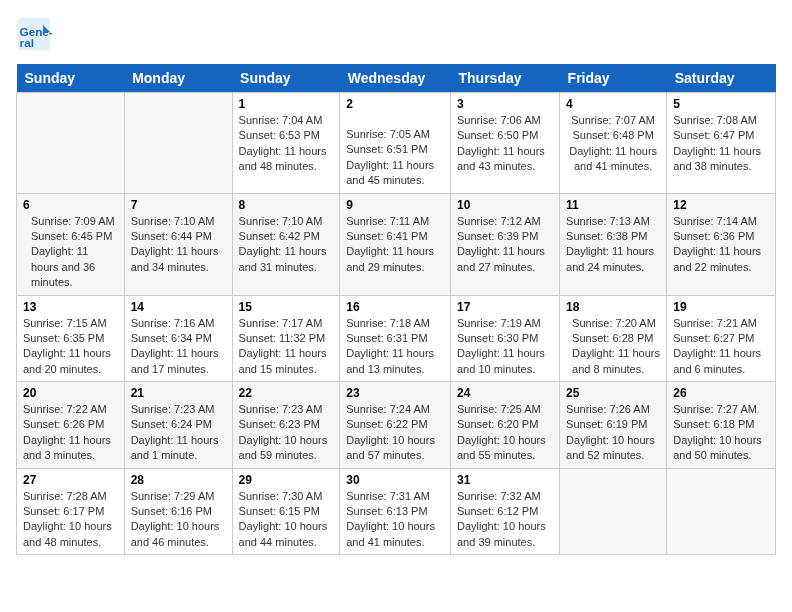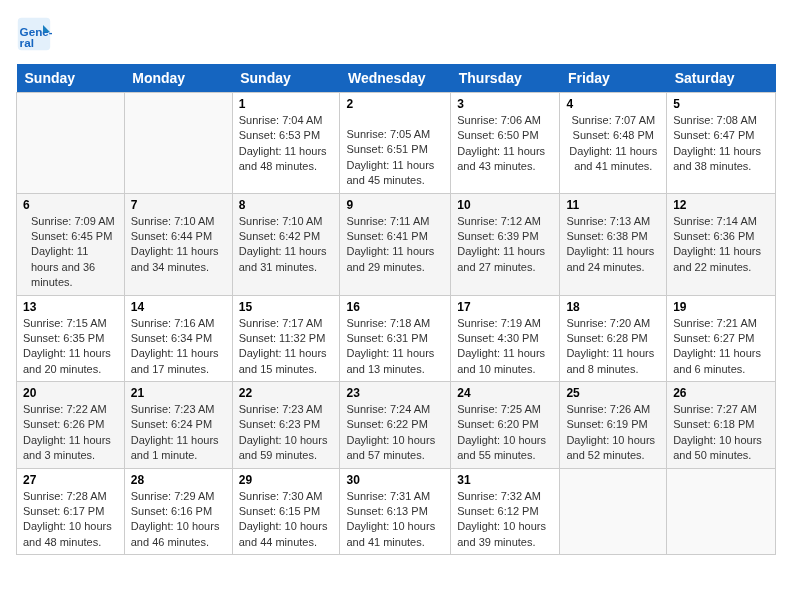--- a/index.html
+++ b/index.html
@@ -211,26 +211,26 @@
         </td>
         <td>
           <span class="day-num">16</span>
           <div class="cell-text" style="white-space: pre-line;">Sunrise: 7:18 AM
 Sunset: 6:31 PM
 Daylight: 11 hours and 13 minutes.</div>
         </td>
         <td>
           <span class="day-num">17</span>
           <div class="cell-text" style="white-space: pre-line;">Sunrise: 7:19 AM
-Sunset: 4:30 PM
+Sunset: 6:30 PM
 Daylight: 11 hours and 10 minutes.</div>
         </td>
         <td>
           <span class="day-num">18</span>
-          <div class="cell-text" style="white-space: pre-line;">Sunrise: 7:20 AM
+          <div class="cell-text" style="white-space: pre-line; margin-left: 6px;">Sunrise: 7:20 AM
 Sunset: 6:28 PM
 Daylight: 11 hours and 8 minutes.</div>
         </td>
         <td>
           <span class="day-num">19</span>
           <div class="cell-text" style="white-space: pre-line;">Sunrise: 7:21 AM
 Sunset: 6:27 PM
 Daylight: 11 hours and 6 minutes.</div>
         </td>
       </tr>

